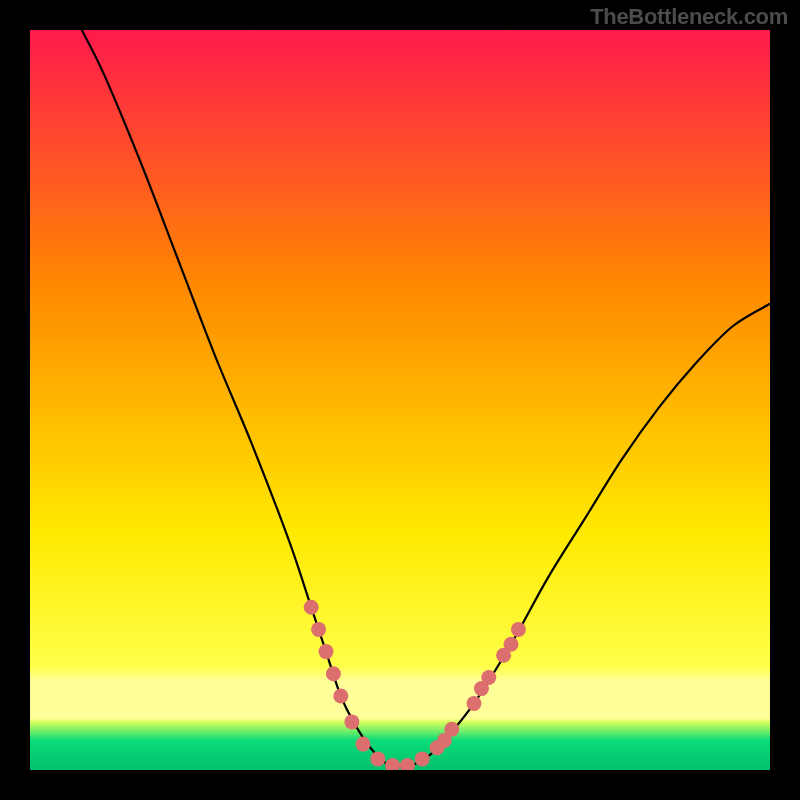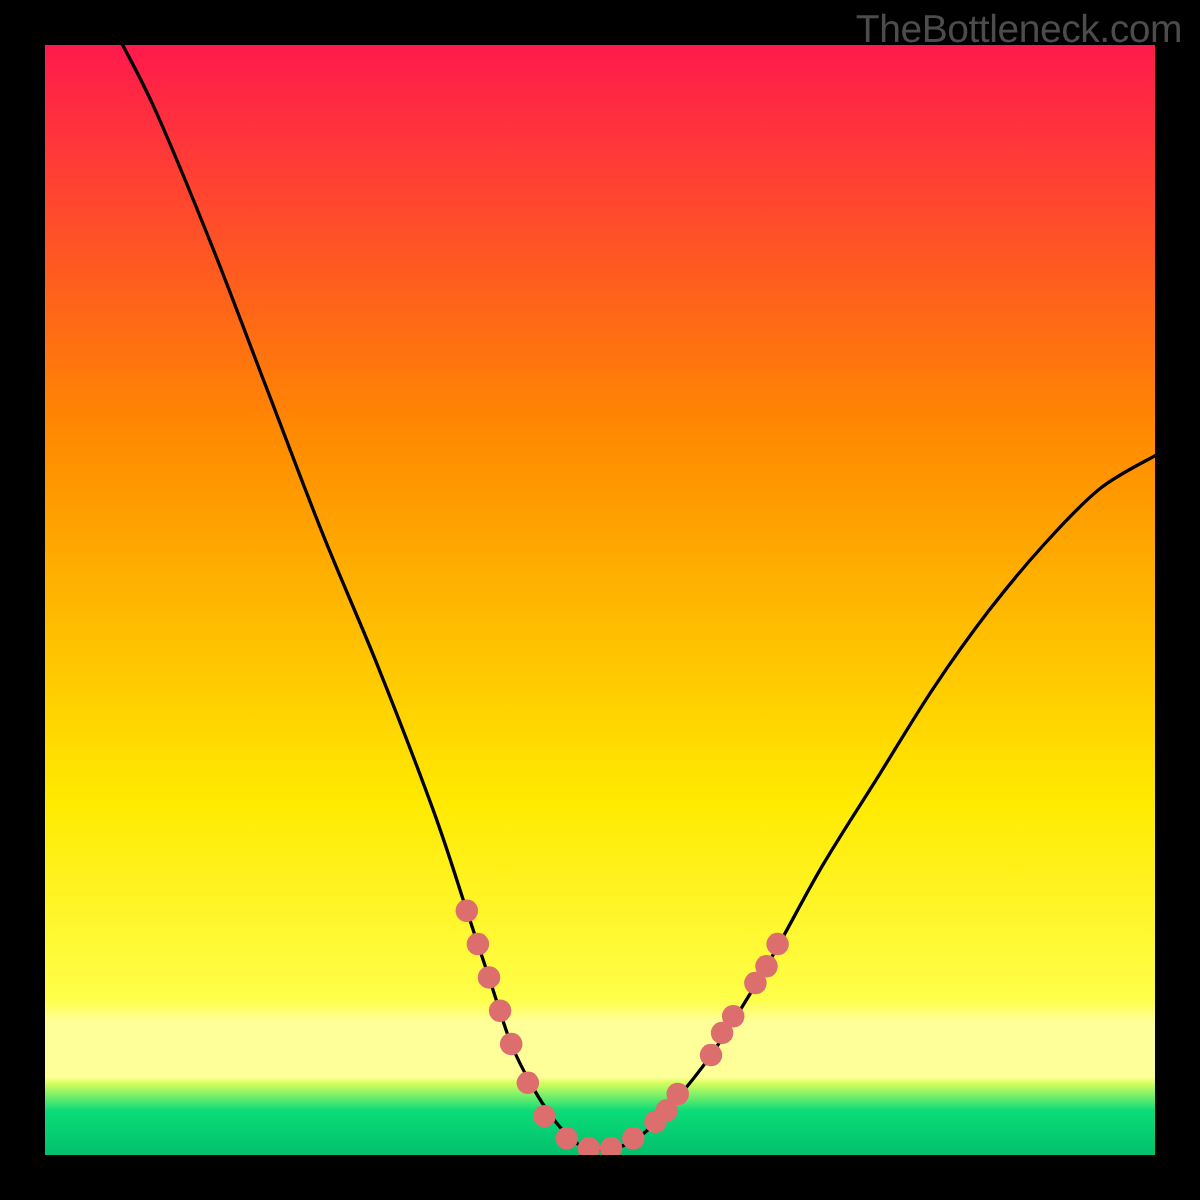--- a/index.html
+++ b/index.html
@@ -22,22 +22,22 @@
     left: 30px;
     top: 30px;
     width: 740px;
     height: 740px;
   }
   .watermark {
     position: absolute;
     top: 4px;
     right: 12px;
     color: #4c4c4c;
-    font-size: 26px;
-    font-weight: 400;
+    font-size: 22px;
+    font-weight: 700;
     letter-spacing: -0.3px;
     font-family: Arial, Helvetica, sans-serif;
   }
   svg { display: block; }
 </style>
 </head>
 <body>
 
 <div class="outer">
   <div class="watermark">TheBottleneck.com</div>

